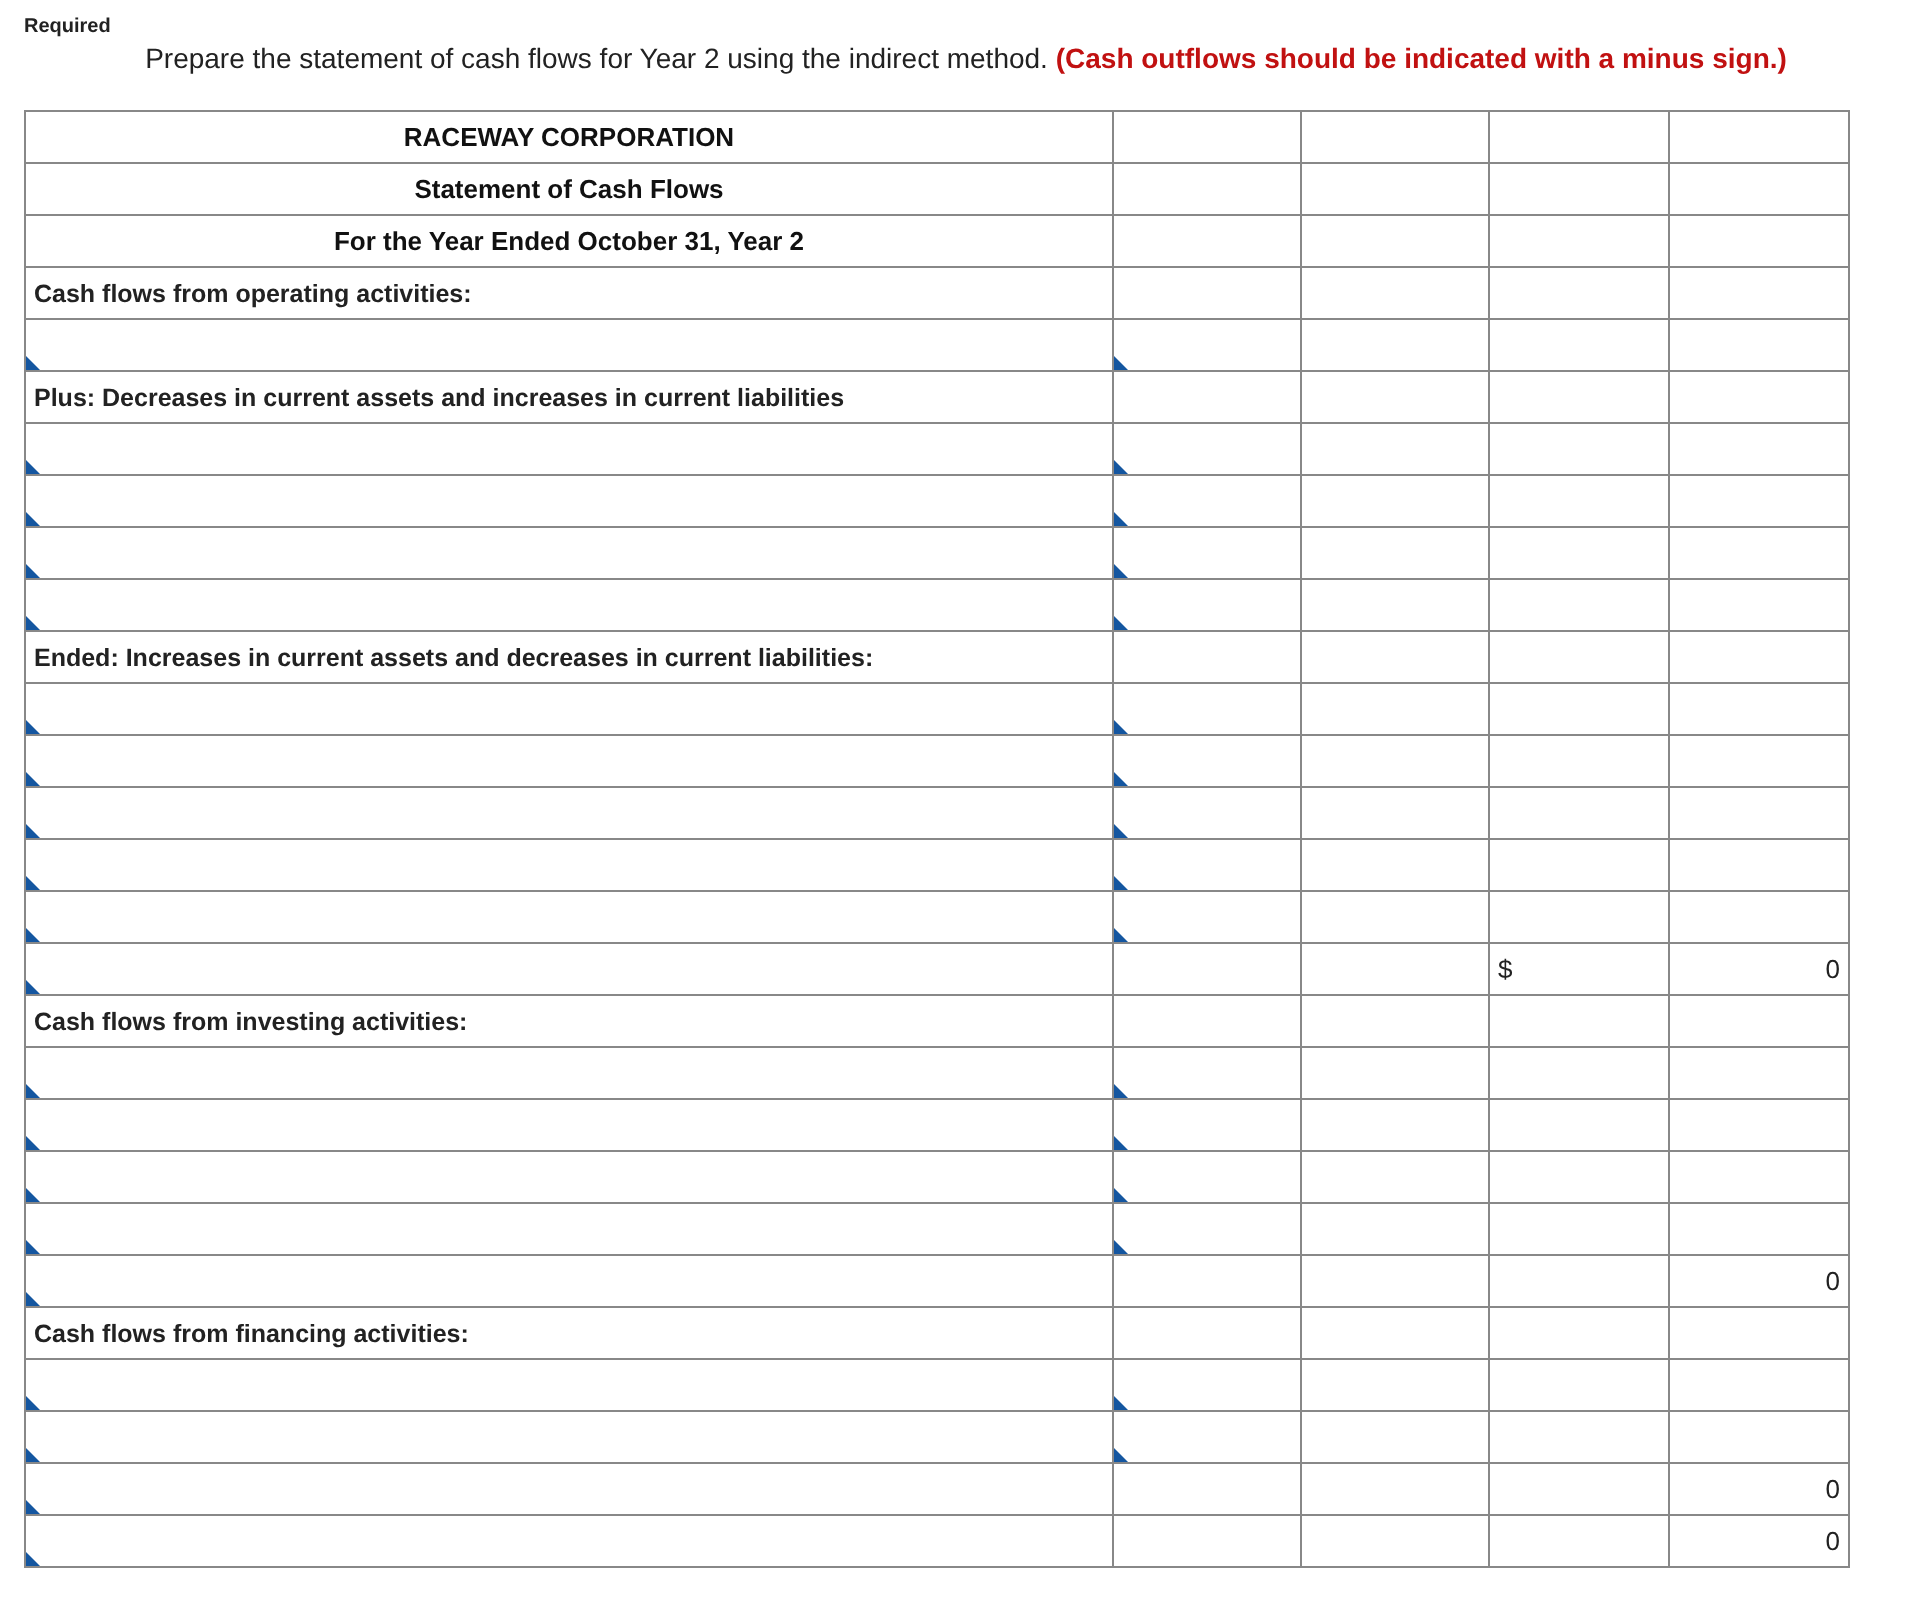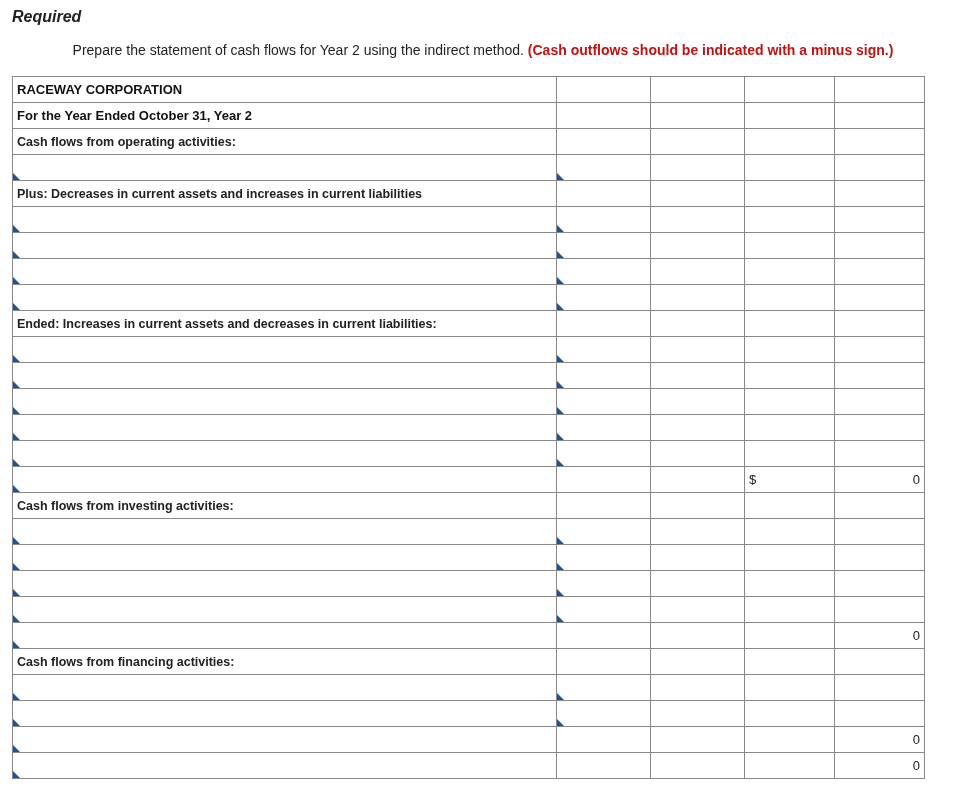--- a/index.html
+++ b/index.html
@@ -7,23 +7,22 @@
     font-size: 13px;
     color: #222;
     margin: 0;
     padding: 8px 12px;
     width: 966px;
     box-sizing: border-box;
     background: #fff;
   }
   .required-heading {
     font-weight: bold;
-    font-size: 16px;
-    margin-bottom: 16px;
-    font-style: italic;
+    font-size: 10px;
+    margin-bottom: 2px;
   }
   .instructions {
     font-size: 14px;
     margin-bottom: 18px;
     text-align: center;
   }
   .instructions .hint {
     color: #c11111;
     font-weight: bold;
   }
@@ -43,21 +42,21 @@
   }
   
   col.cA { width: 544px; }
   col.cB { width: 94px; }
   col.cC { width: 94px; }
   col.cD { width: 90px; }
   col.cE { width: 90px; }
 
   td.header {
     background: #6ea6db;
-    text-align: left;
+    text-align: center;
     font-weight: bold;
     color: #111;
   }
   td.label-cell {
     font-size: 12.5px;
     font-weight: bold;
   }
   td.amount-right {
     text-align: right;
     font-size: 13px;
@@ -108,20 +107,27 @@
 
   <tbody>
       <tr>
     <td class="header">RACEWAY CORPORATION</td>
     <td class="no-border-all"></td>
         <td class="no-border-all"></td>
         <td class="no-border-all"></td>
         <td class="no-border-all"></td>
   </tr>
   <tr>
+    <td class="header">Statement of Cash Flows</td>
+    <td class="no-border-all"></td>
+        <td class="no-border-all"></td>
+        <td class="no-border-all"></td>
+        <td class="no-border-all"></td>
+  </tr>
+  <tr>
     <td class="header">For the Year Ended October 31, Year 2</td>
     <td class="no-border-all"></td>
         <td class="no-border-all"></td>
         <td class="no-border-all"></td>
         <td class="no-border-all"></td>
   </tr>
 
   <tr>
     <td class="label-cell">Cash flows from operating activities:</td>
     <td></td>

